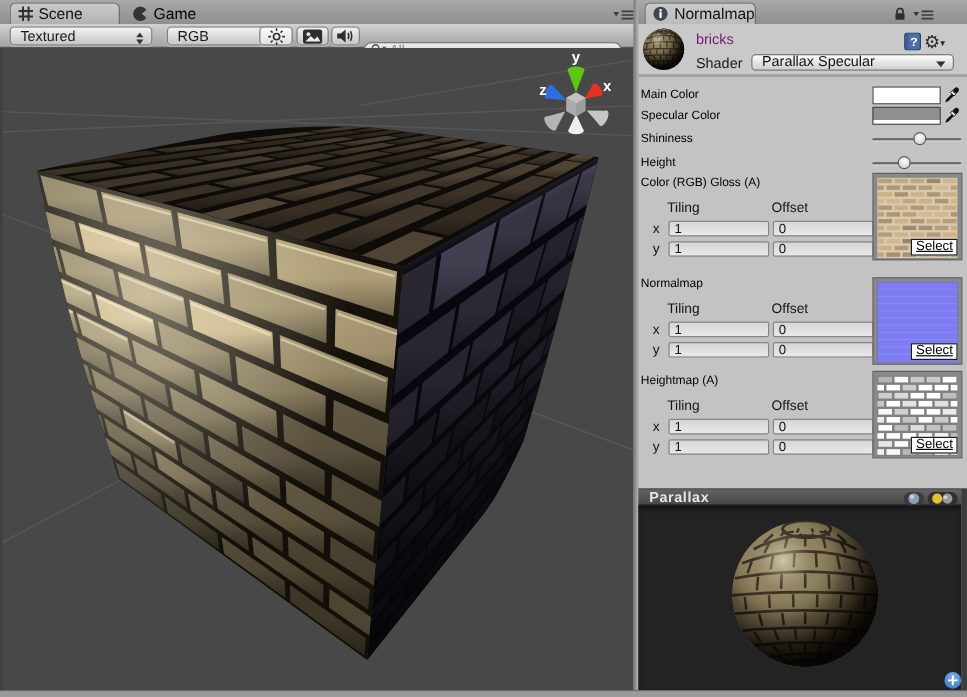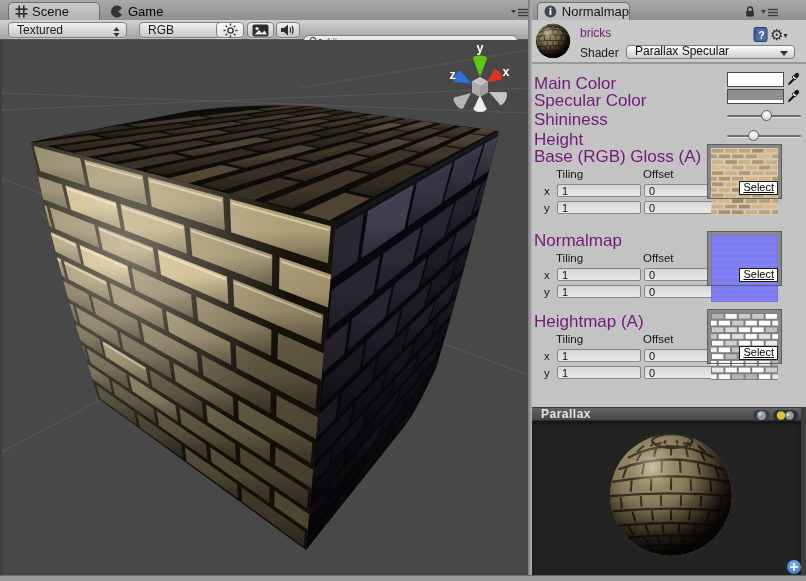--- a/index.html
+++ b/index.html
@@ -1,23 +1,23 @@
 <!DOCTYPE html>
 <html><head><meta charset="utf-8"><style>
 *{margin:0;padding:0;box-sizing:border-box}
 body{width:806px;height:581px;position:relative;font-family:"Liberation Sans",sans-serif;background:#9a9a9a;overflow:hidden}
 .abs{position:absolute}
 .tabbar{background:linear-gradient(#a9a9a9,#8f8f8f);}
 .tab{position:absolute;top:2px;height:18px;border:1px solid #6e6e6e;border-bottom:none;border-radius:5px 5px 0 0;background:linear-gradient(#cacaca,#b2b2b2);display:flex;align-items:center;font-size:13px;color:#111}
 .toolbar{background:linear-gradient(#d2d2d2,#a2a2a2);border-bottom:1px solid #555}
 .dd{position:absolute;top:22px;height:16px;border:1px solid #818181;border-radius:4px;background:linear-gradient(#f2f2f2,#c6c6c6);font-size:12px;color:#1a1a1a;display:flex;align-items:flex-end;box-shadow:0 1px 0 rgba(255,255,255,.4)}
-.lbl{position:absolute;font-size:17px;color:#701a75}
+.lbl{position:absolute;font-size:10px;color:#000000}
 .slbl{position:absolute;font-size:11.5px;color:#151515}
 .fld{position:absolute;height:13px;background:linear-gradient(#d6d6d6,#e9e9e9);border:1px solid #868686;border-radius:2px;font-size:11px;color:#111;padding-left:4px;line-height:12px}
-.thumbw{position:absolute;left:708px;width:73px;height:53px;border:3px solid #898989;outline:1px solid #5e5e5e;background:#888}
+.thumbw{position:absolute;left:728px;width:73px;height:71px;border:3px solid #898989;outline:1px solid #5e5e5e;background:#888}
 .selbtn{position:absolute;right:0;bottom:0;background:#fdfdfd;border:1px solid #1b1b1b;font-size:11px;color:#000;line-height:11px;padding:0 3px 1px 3px;text-decoration:underline}
 </style></head><body>
 <div class="abs tabbar" style="left:0;top:0;width:530px;height:20px"></div>
 <div class="tab" style="left:8px;width:92px">
 <svg width="13" height="13" style="margin:0 4px 0 6px" viewBox="0 0 13 13">
       <g stroke="#2e2e2e" stroke-width="1.6">
         <line x1="4.2" y1="0.5" x2="4.2" y2="12.5"></line>
         <line x1="8.8" y1="0.5" x2="8.8" y2="12.5"></line>
         <line x1="0.5" y1="4.2" x2="12.5" y2="4.2"></line>
         <line x1="0.5" y1="8.8" x2="12.5" y2="8.8"></line>
@@ -827,21 +827,21 @@
       <path d="M2 13 L7.5 7.5" stroke="#111" stroke-width="2.2"></path>
       <path d="M6.5 4.5 L9.5 7.5 L8 9 L5 6 Z" fill="#f0f0f0" stroke="#111" stroke-width="0.8"></path>
       <path d="M8.5 2.5 a2 2 0 0 1 3 3 L9.8 7.2 L6.8 4.2 Z" fill="#111"></path>
       <path d="M1 14 L2.5 12.5" stroke="#111" stroke-width="1"></path>
     </g>
   </svg>
 <div class="abs" style="left:727px;top:115px;width:74px;height:2px;background:#6e6e6e;border-radius:1px;box-shadow:0 1px 0 rgba(255,255,255,.55)"></div>
 <div class="abs" style="left:761px;top:110px;width:11px;height:11px;border-radius:50%;background:radial-gradient(circle at 50% 32%,#ffffff,#c9c9c9);border:1px solid #5f5f5f"></div>
 <div class="abs" style="left:727px;top:135px;width:74px;height:2px;background:#6e6e6e;border-radius:1px;box-shadow:0 1px 0 rgba(255,255,255,.55)"></div>
 <div class="abs" style="left:748px;top:130px;width:11px;height:11px;border-radius:50%;background:radial-gradient(circle at 50% 32%,#ffffff,#c9c9c9);border:1px solid #5f5f5f"></div>
-<div class="lbl" style="left:534px;top:147px">Base (RGB) Gloss (A)</div>
+<div class="lbl" style="left:534px;top:147px">Color (RGB) Gloss (A)</div>
 <div class="slbl" style="left:556px;top:168px">Tiling</div>
 <div class="slbl" style="left:643px;top:168px">Offset</div>
 <div class="slbl" style="left:544px;top:185px">x</div>
 <div class="slbl" style="left:544px;top:202px">y</div>
 <div class="fld" style="left:557px;top:184px;width:84px">1</div>
 <div class="fld" style="left:644px;top:184px;width:84px">0</div>
 <div class="fld" style="left:557px;top:201px;width:84px">1</div>
 <div class="fld" style="left:644px;top:201px;width:84px">0</div>
 <div class="thumbw" style="top:145px"><svg width="67" height="67" viewBox="0 0 67 67">
       <rect width="67" height="67" fill="#d3cab8"></rect>

